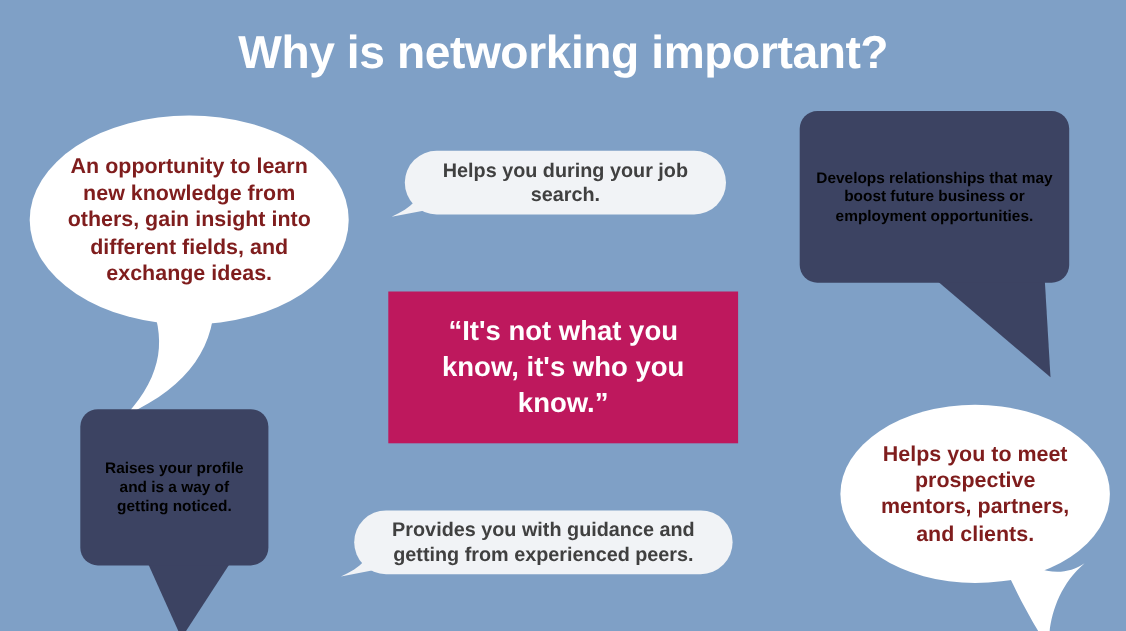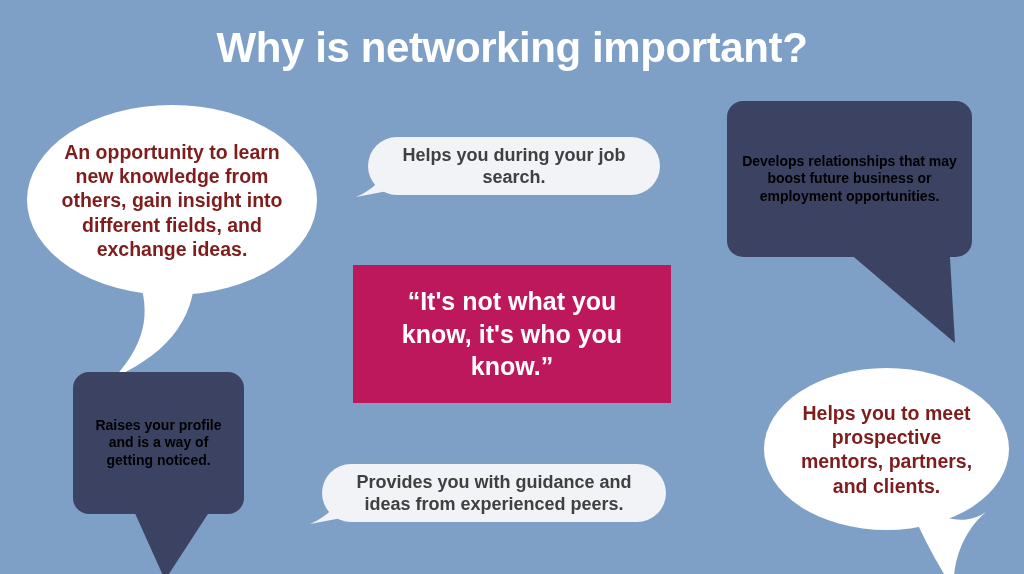--- a/index.html
+++ b/index.html
@@ -164,21 +164,21 @@
     </svg>
     <div class="body"></div>
     <div class="btext">Raises your profile and is a way of getting noticed.</div>
   </div>
 
   <div class="pill" style="left:322px; top:464px; width:344px; height:58px;">
     <svg class="tail" style="left:-16px; top:26px; width:50px; height:40px;" viewBox="0 0 50 40">
       <path d="M 46 2 L 46 26 L 4 34 C 22 26, 32 16, 34 2 Z" fill="#f1f3f6"></path>
     </svg>
     <div class="body"></div>
-    <div class="btext">Provides you with guidance and ideas from experienced peers.</div>
+    <div class="btext">Provides you with guidance and getting from experienced peers.</div>
   </div>
 
   <div class="oval" style="left:764px; top:368px; width:245px; height:162px;">
     <svg class="tail" style="left:110px; top:96px; width:150px; height:130px;" viewBox="0 0 150 130">
       <path d="M 24 14 C 50 52, 86 66, 112 48 C 86 70, 78 104, 80 126 C 58 92, 40 56, 24 14 Z" fill="#ffffff"></path>
     </svg>
     <div class="body"></div>
     <div class="btext">Helps you to meet prospective mentors, partners, and clients.</div>
   </div>
 

